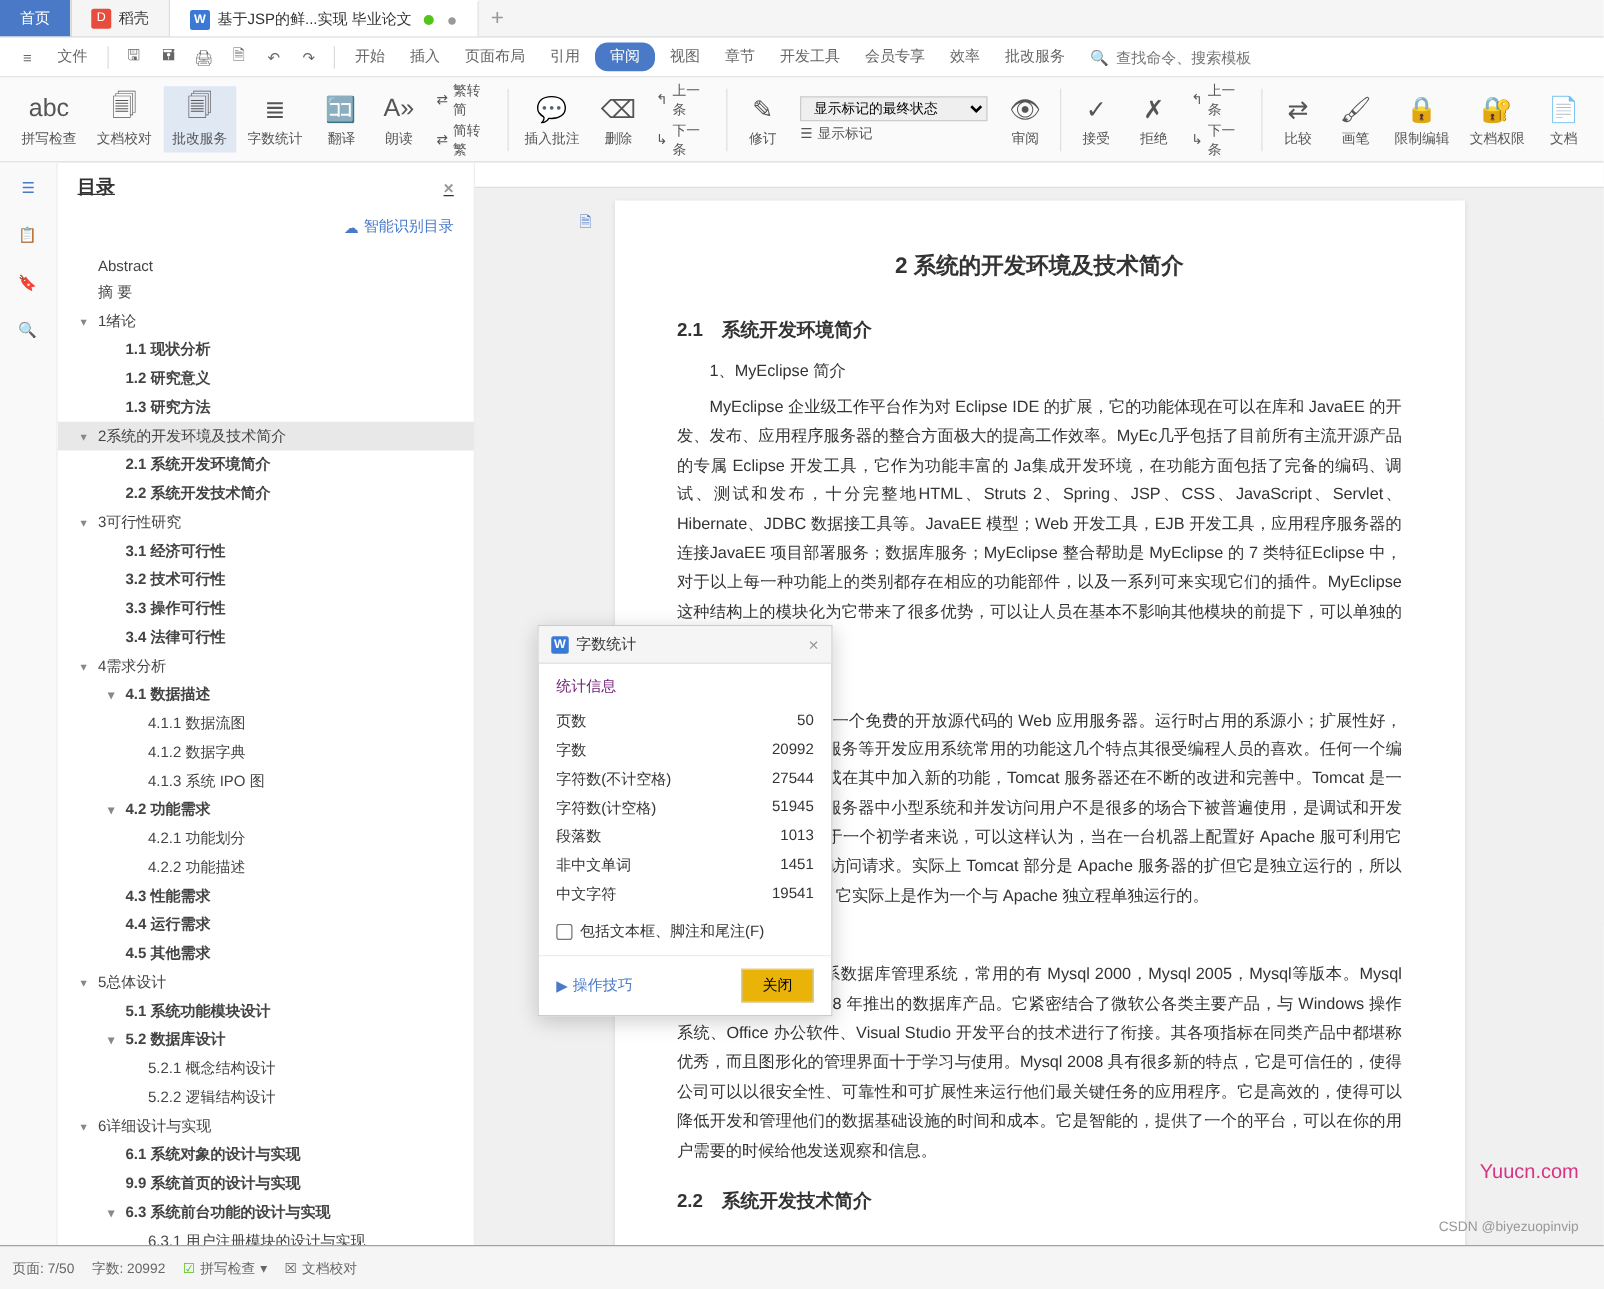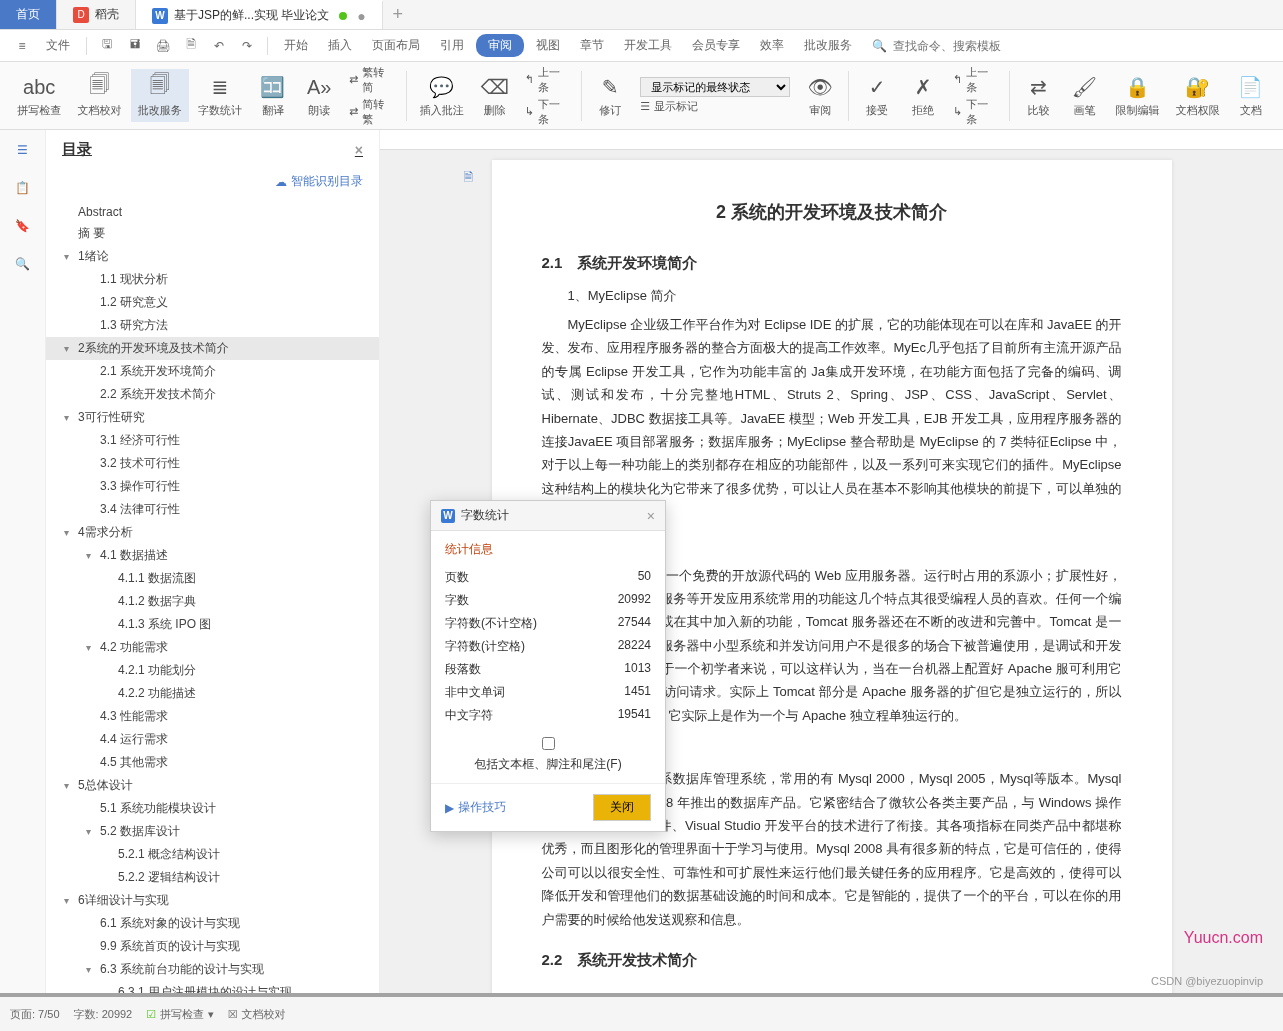--- a/index.html
+++ b/index.html
@@ -42,47 +42,47 @@
 .rail-icon.active { color: #4a7ac7; }
 
 .outline-panel { width: 334px; border-right: 1px solid #eee; display: flex; flex-direction: column; }
 .outline-header { display: flex; align-items: center; justify-content: space-between; padding: 10px 16px; font-size: 15px; font-weight: bold; text-decoration: underline; }
 .outline-smart { display: flex; justify-content: flex-end; padding: 4px 16px 8px; color: #4a7ac7; font-size: 12px; gap: 4px; align-items: center; }
 .outline-list { flex: 1; overflow-y: auto; padding: 4px 0; }
 .outline-item { display: flex; align-items: center; padding: 3px 18px; cursor: pointer; color: #444; font-size: 12px; }
 .outline-item.selected { background: #e8e8e8; }
 .outline-arrow { width: 14px; color: #888; font-size: 10px; }
 .outline-item.level-1 { padding-left: 18px; }
-.outline-item.level-2 { padding-left: 40px; }
+.outline-item.level-2 { padding-left: 40px; font-weight: bold; }
 .outline-item.level-3 { padding-left: 58px; }
 
 .doc-canvas { flex: 1; background: #f0f0f0; overflow: auto; position: relative; }
 .ruler { height: 20px; background: #fff; border-bottom: 1px solid #ddd; position: relative; }
 .doc-page { background: #fff; margin: 10px auto; width: 680px; padding: 40px 50px; min-height: 900px; box-shadow: 0 0 4px rgba(0,0,0,0.1); position: relative; }
 .doc-page-icon { position: absolute; left: -28px; top: 8px; color: #4a7ac7; }
 .doc-h1 { text-align: center; font-size: 18px; font-weight: bold; margin-bottom: 30px; }
 .doc-h2 { font-size: 15px; font-weight: bold; margin: 20px 0 12px; }
 .doc-h3 { font-size: 13px; margin: 14px 0 8px; text-indent: 2em; }
 .doc-p { font-size: 13px; line-height: 1.8; text-indent: 2em; margin-bottom: 6px; text-align: justify; }
 .watermark-link { position: absolute; right: 20px; bottom: 60px; color: #d63384; font-size: 16px; font-weight: normal; }
 .watermark-csdn { position: absolute; right: 20px; bottom: 20px; color: #999; font-size: 11px; }
 
 .word-count-dialog { position: absolute; left: 430px; top: 500px; width: 236px; background: #fff; border: 1px solid #ccc; box-shadow: 0 4px 16px rgba(0,0,0,0.2); z-index: 100; }
 .wc-title { background: #f5f5f5; padding: 6px 10px; display: flex; align-items: center; gap: 6px; font-size: 12px; color: #333; border-bottom: 1px solid #e0e0e0; }
 .wc-title-icon { width: 14px; height: 14px; background: #3a79d6; color: #fff; font-size: 10px; display: flex; align-items: center; justify-content: center; border-radius: 2px; font-weight: bold; }
 .wc-close { margin-left: auto; color: #999; font-size: 14px; cursor: pointer; }
 .wc-body { padding: 10px 14px; }
-.wc-section-label { color: #c2410c; margin-bottom: 8px; font-size: 12px; }
+.wc-section-label { color: #701a75; margin-bottom: 8px; font-size: 12px; }
 .wc-row { display: flex; justify-content: space-between; padding: 3px 0; font-size: 12px; }
-.wc-checkbox { display: flex; align-items: center; gap: 6px; margin-top: 10px; font-size: 12px; flex-direction: column; }
+.wc-checkbox { display: flex; align-items: center; gap: 6px; margin-top: 10px; font-size: 12px; }
 .wc-footer { display: flex; justify-content: space-between; align-items: center; padding: 10px 14px; border-top: 1px solid #eee; }
 .wc-tips { color: #4a7ac7; font-size: 12px; display: flex; align-items: center; gap: 4px; cursor: pointer; }
 .wc-btn { padding: 4px 16px; border: 1px solid #ccc; background: #eab308; cursor: pointer; font-size: 12px; }
 
-.status-bar { position: absolute; bottom: 0; left: 0; right: 0; height: 35px; background: #f5f5f5; border-top: 4px solid #a3a3a3; display: flex; align-items: center; padding: 17px 10px; gap: 14px; font-size: 11px; color: #666; }
+.status-bar { position: absolute; bottom: 0; left: 0; right: 0; height: 35px; background: #f5f5f5; border-top: 1px solid #a3a3a3; display: flex; align-items: center; padding: 17px 10px; gap: 14px; font-size: 11px; color: #666; }
 .status-item { display: flex; align-items: center; gap: 4px; }
 .status-check { color: #52c41a; }
 </style>
 </head>
 <body>
 
 <div class="tab-bar">
   <div class="tab active-home">
       <span>首页</span>
     </div>
@@ -438,21 +438,21 @@
         <div class="wc-row">
           <span>字数</span>
           <span>20992</span>
         </div>
         <div class="wc-row">
           <span>字符数(不计空格)</span>
           <span>27544</span>
         </div>
         <div class="wc-row">
           <span>字符数(计空格)</span>
-          <span>28224</span>
+          <span>51945</span>
         </div>
         <div class="wc-row">
           <span>段落数</span>
           <span>1013</span>
         </div>
         <div class="wc-row">
           <span>非中文单词</span>
           <span>1451</span>
         </div>
         <div class="wc-row">

